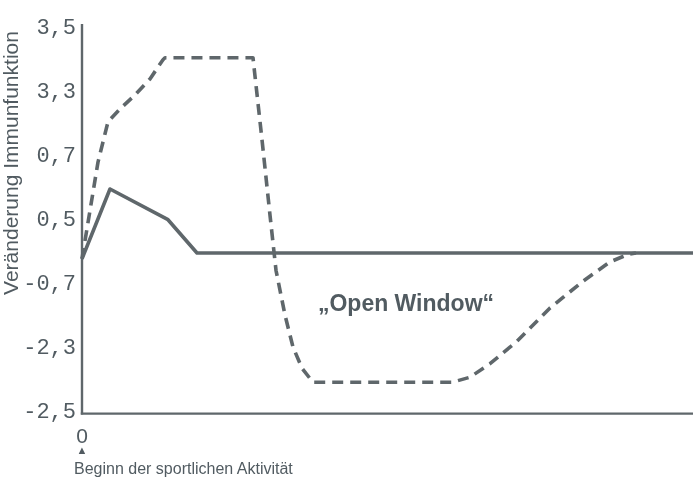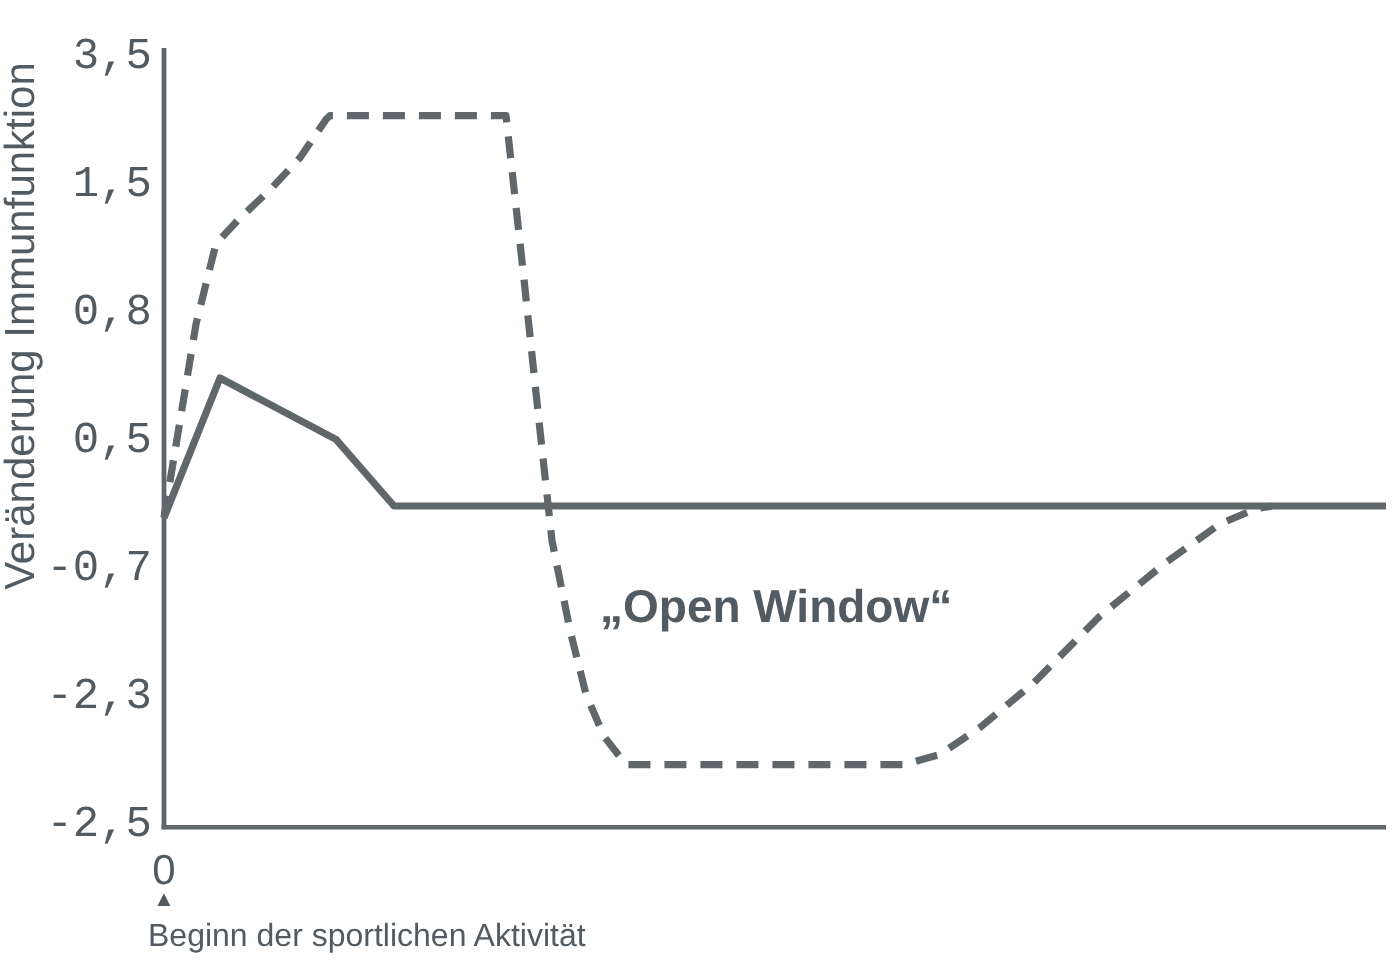--- a/index.html
+++ b/index.html
@@ -29,21 +29,21 @@
   .swatch{width:38px;height:4px;margin-right:11px;flex:none;border-radius:1px;}
   .swatch-solid{background:var(--line,#5f676b);}
   .swatch-dashed{
     background:linear-gradient(90deg,
       var(--line,#5f676b) 0 16px, transparent 16px 23px,
       var(--line,#5f676b) 23px 38px);
   }
   .legend-label{font-size:21px;line-height:28px;white-space:nowrap;}
   .annotation{
     position:absolute;left:300px;top:290px;width:212px;
-    text-align:left;font-size:23px;font-weight:700;white-space:nowrap;
+    text-align:center;font-size:23px;font-weight:700;white-space:nowrap;
   }
   .xtick-zero{
     position:absolute;left:70px;top:425px;width:24px;
     text-align:center;font-size:21px;line-height:21px;
   }
   .start-marker{
     position:absolute;left:73px;top:444px;width:18px;
     text-align:center;font-size:11px;line-height:12px;
   }
   .x-caption{
@@ -64,22 +64,22 @@
     <line id="y-axis" fill="none" stroke-width="2.4" x1="82" x2="82" y1="24" y2="414.6" stroke="#5f676b"></line>
     <line id="x-axis" fill="none" stroke-width="2.2" x1="80.8" x2="693" y1="413.6" y2="413.6" stroke="#5f676b"></line>
     <path id="series-intensiv" fill="none" stroke-width="3.6" stroke-linejoin="round" d="M82.0,258.8 L98.0,162.1 L108.0,121.8 L120.0,109.0 L135.0,94.9 L150.0,78.9 L163.0,59.7 L165.0,57.8 L253.0,57.8 L262.0,139.7 L270.0,215.2 L276.0,270.3 L285.0,315.1 L293.0,347.1 L302.0,368.2 L313.0,382.3 L452.0,382.3 L470.0,377.2 L490.0,363.7 L517.0,341.3 L550.0,308.0 L583.0,281.2 L609.9,262.0 L628.2,254.3 L636.0,253.0" stroke="#5f676b" stroke-dasharray="11 7"></path>
     <path id="series-moderat" fill="none" stroke-width="3.6" stroke-linejoin="round" d="M82.0,258.8 L110.0,189.0 L168.0,219.7 L197.0,253.0 L693.0,253.0" stroke="#5f676b"></path>
   </svg>
 
   <div class="ytitle">Veränderung Immunfunktion</div>
 
   <div id="yticks">
       <span class="ytick" style="top: 18px;">3,5</span>
-      <span class="ytick" style="top: 82px;">1,5</span>
-      <span class="ytick" style="top: 146px;">0,8</span>
+      <span class="ytick" style="top: 82px;">3,3</span>
+      <span class="ytick" style="top: 146px;">0,7</span>
       <span class="ytick" style="top: 210px; padding-left: 28px;">0,5</span>
       <span class="ytick" style="top: 274px;">-0,7</span>
       <span class="ytick" style="top: 338px;">-2,3</span>
       <span class="ytick" style="top: 402px;">-2,5</span>
     </div>
 
 
   <div class="annotation">„Open Window“</div>
 
   <div class="xtick-zero">0</div>

